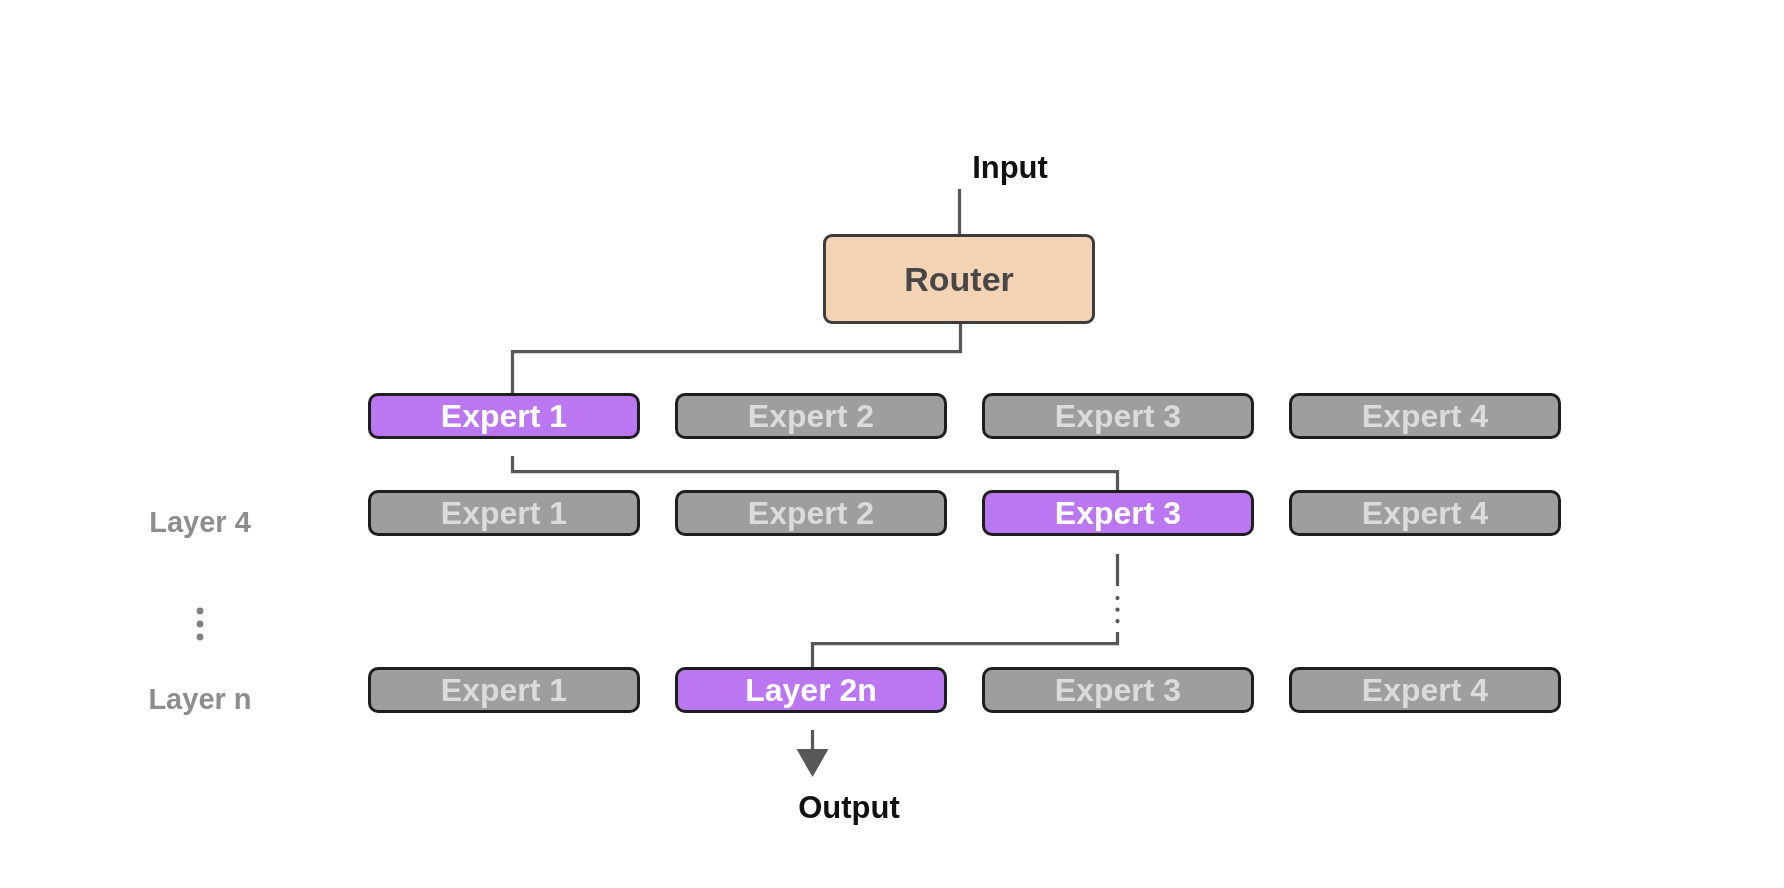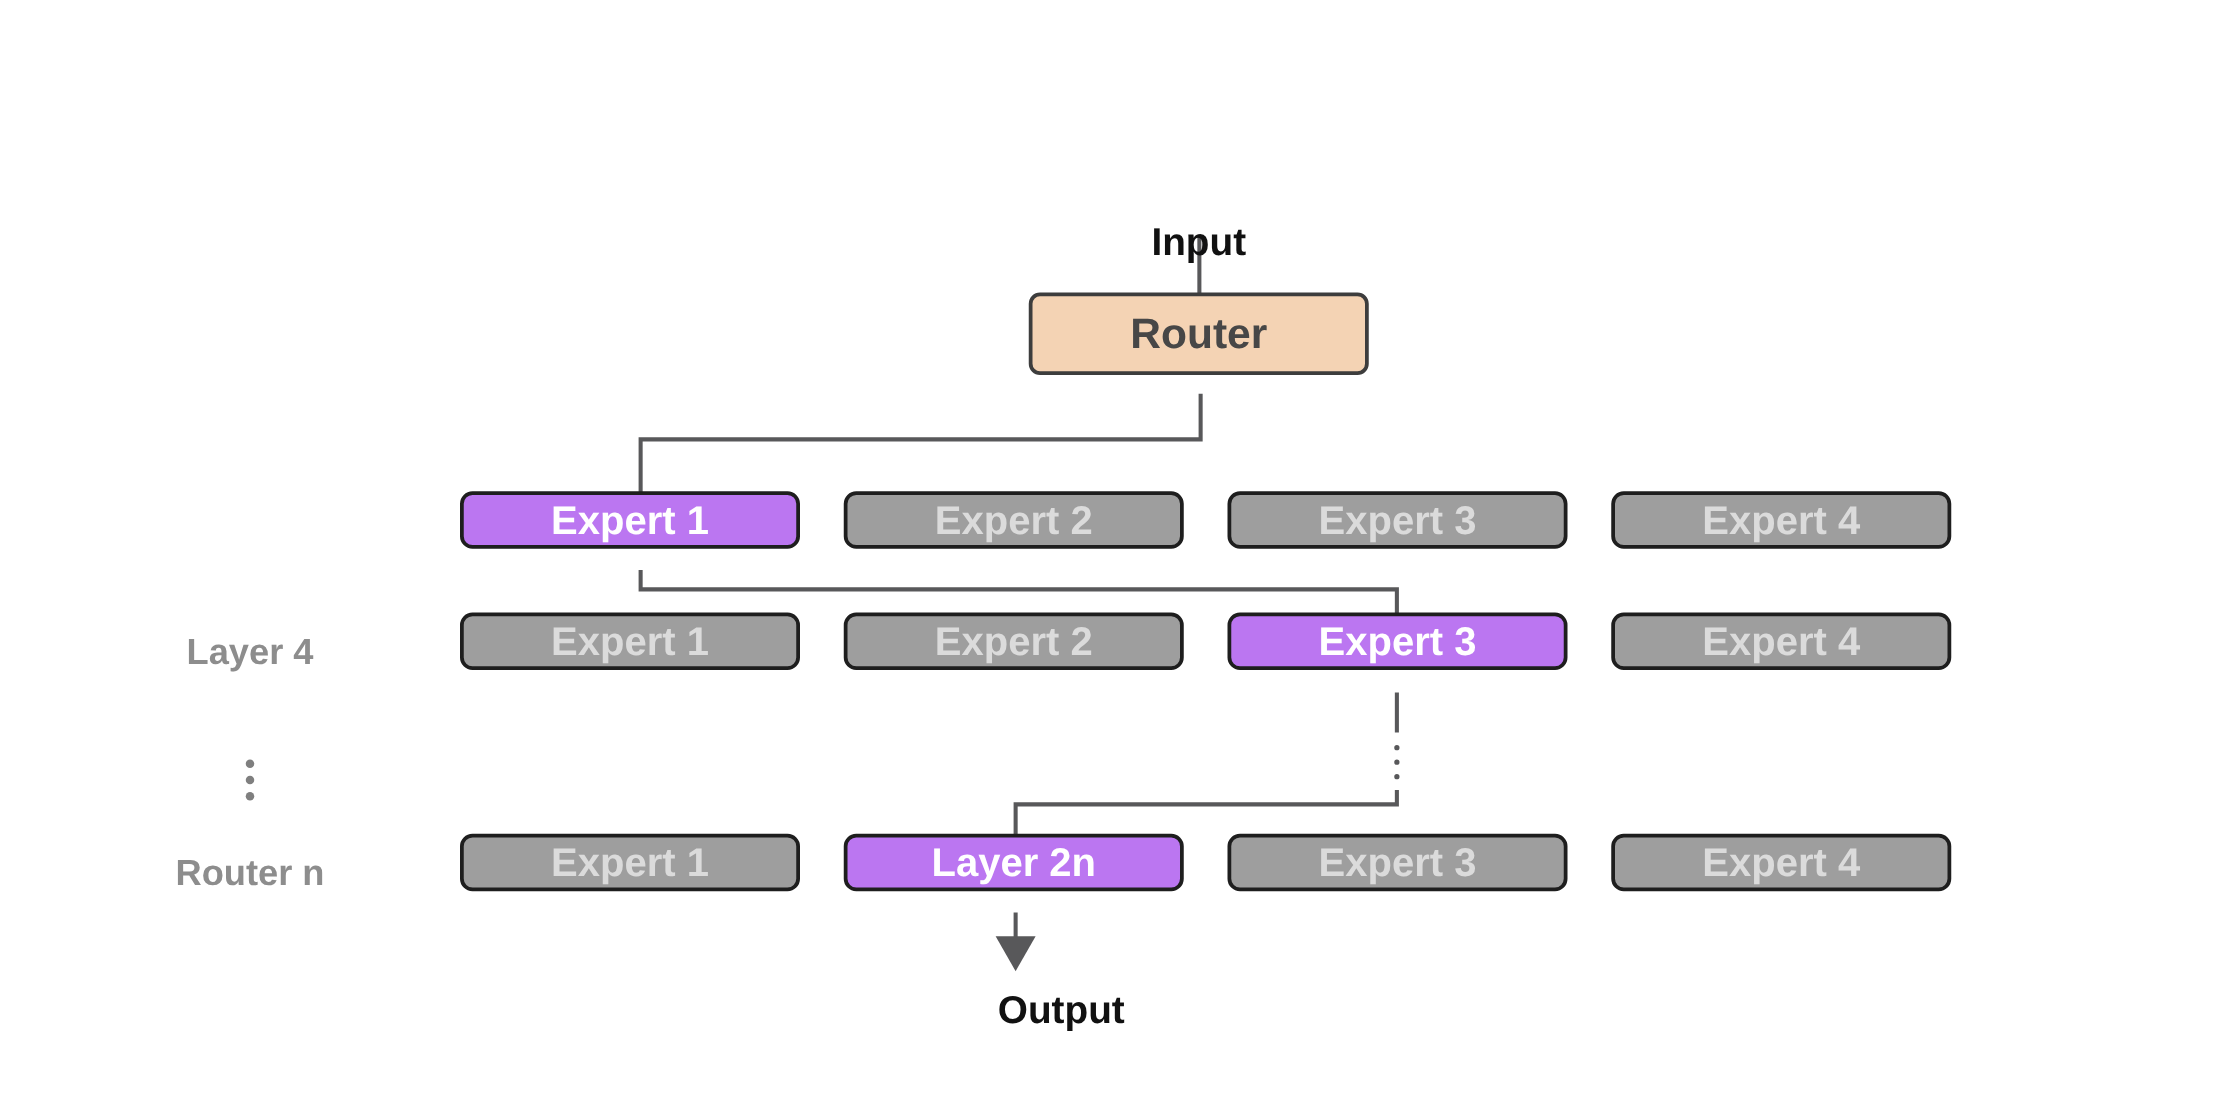--- a/index.html
+++ b/index.html
@@ -26,25 +26,25 @@
   .connector-dotted{stroke:var(--connector);stroke-width:4.2;fill:none;
     stroke-linecap:round;stroke-dasharray:0.1 11.5;}
   .arrowhead{fill:var(--connector);stroke:none;}
   .ellipsis-dot{fill:#7f7f7f;}
 
   .io-label{
     position:absolute;transform:translateX(-50%);
     font-size:31px;font-weight:bold;color:var(--title-text);
     white-space:nowrap;z-index:2;
   }
-  .io-label.input{left:959px;top:150px;margin-top:26px;}
+  .io-label.input{left:1010px;top:150px;}
   .io-label.output{left:849px;top:790px;}
 
   .router{
-    position:absolute;left:823px;top:234px;width:272px;height:66px;
+    position:absolute;left:823px;top:234px;width:272px;height:90px;
     background:var(--router-fill);border:3.5px solid var(--router-border);
     border-radius:9px;box-sizing:border-box;
     display:flex;align-items:center;justify-content:center;
     font-size:34px;font-weight:bold;color:var(--router-text);z-index:1;text-align:right;
   }
 
   .expert{
     position:absolute;width:272px;height:46px;
     border:3.5px solid var(--box-border);border-radius:10px;box-sizing:border-box;
     display:flex;align-items:center;justify-content:center;
@@ -98,21 +98,21 @@
   <div class="expert row1 col2" data-state="inactive">Expert 2</div>
   <div class="expert row1 col3" data-state="inactive">Expert 3</div>
   <div class="expert row1 col4" data-state="inactive">Expert 4</div>
 
   <div class="layer-label row2">Layer 4</div>
   <div class="expert row2 col1" data-state="inactive">Expert 1</div>
   <div class="expert row2 col2" data-state="inactive">Expert 2</div>
   <div class="expert row2 col3" data-state="active">Expert 3</div>
   <div class="expert row2 col4" data-state="inactive">Expert 4</div>
 
-  <div class="layer-label row3">Router n</div>
+  <div class="layer-label row3">Layer n</div>
   <div class="expert row3 col1" data-state="inactive">Expert 1</div>
   <div class="expert row3 col2" data-state="active">Layer 2n</div>
   <div class="expert row3 col3" data-state="inactive">Expert 3</div>
   <div class="expert row3 col4" data-state="inactive">Expert 4</div>
 
   <div class="io-label output">Output</div>
 
 </div>
 
 </body></html>

